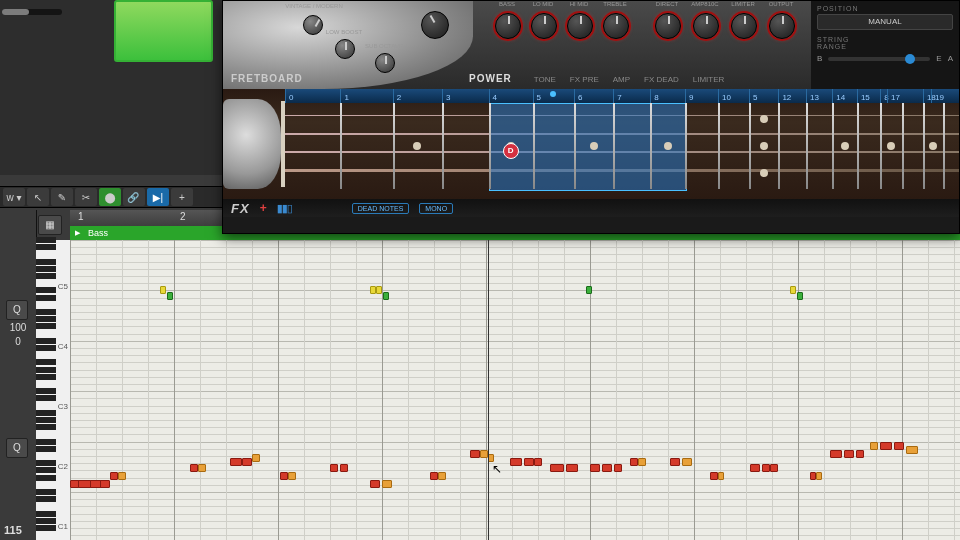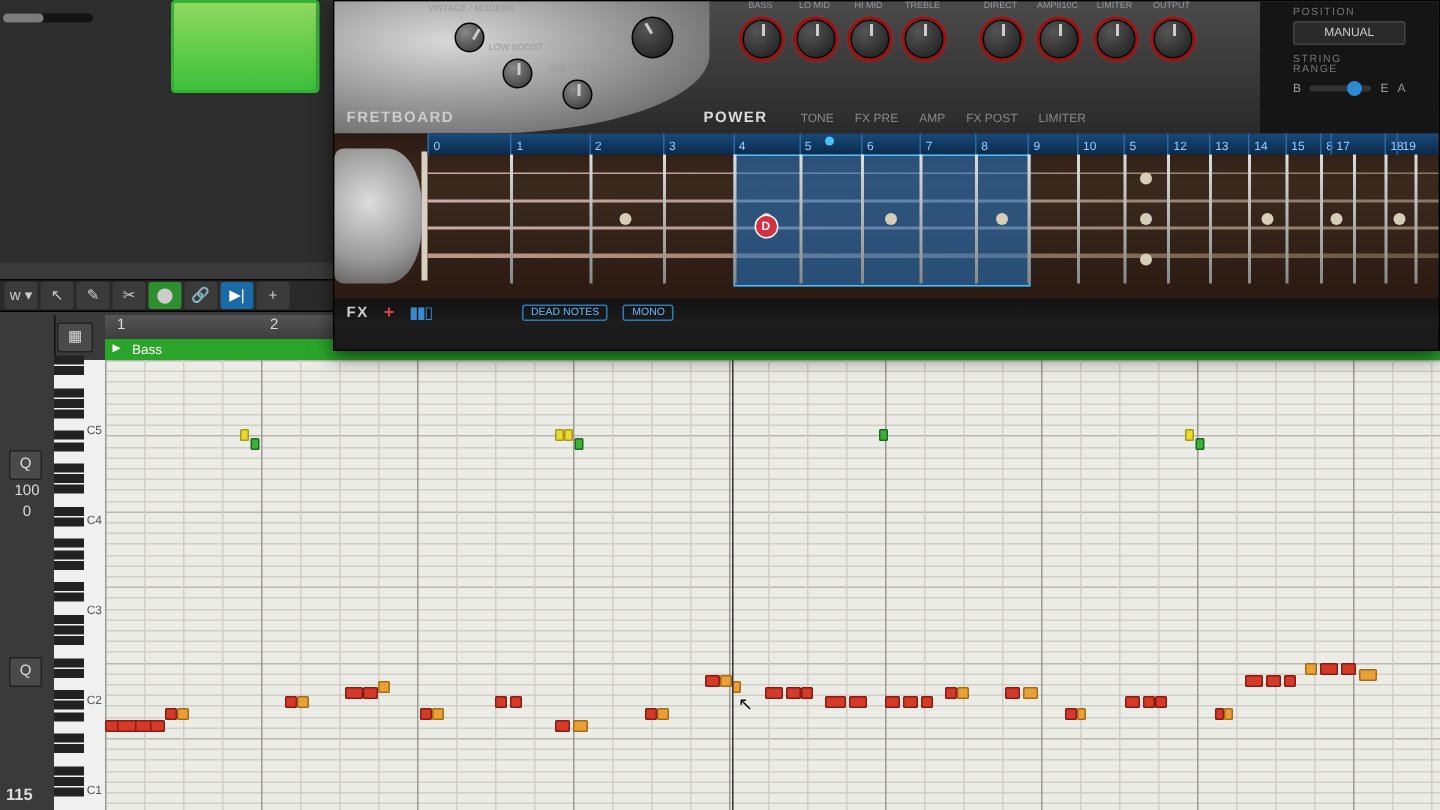--- a/index.html
+++ b/index.html
@@ -61,21 +61,21 @@
 .knob-lbl{position:absolute;font-size:6px;color:#999;text-align:center;transform:translateX(-50%);white-space:nowrap;}
 
 .knob.mini{width:18px;height:18px;background:radial-gradient(circle at 35% 30%,#888,#333);}
 .knob.red-ring{box-shadow:0 0 0 2px #a01010,0 0 4px #e03030;}
 
 .power-row{position:absolute;left:246px;top:68px;right:130px;height:18px;display:flex;align-items:center;}
 .power-row .pl{color:#ddd;font-size:10px;font-weight:bold;letter-spacing:1px;margin-right:8px;}
 .led{width:8px;height:8px;border-radius:50%;background:#e03030;box-shadow:0 0 4px #e03030;margin:0 4px 0 10px;}
 .led-lbl{color:#888;font-size:8px;}
 
-.right-ctrls{position:absolute;right:0;top:0;width:119px;height:88px;background:#151515;padding:4px 22px;box-sizing:border-box;}
+.right-ctrls{position:absolute;right:0;top:0;width:148px;height:88px;background:#151515;padding:4px 6px;box-sizing:border-box;}
 .right-ctrls .sec-lbl{color:#777;font-size:7px;letter-spacing:1px;}
 .manual-btn{height:14px;background:#2a2a2a;border:1px solid #444;color:#ccc;font-size:8px;text-align:center;line-height:14px;border-radius:2px;margin-top:2px;}
 .range-row{display:flex;gap:6px;margin-top:4px;align-items:center;}
 .range-row span{color:#999;font-size:8px;}
 .range-slider{flex:1;height:4px;background:#333;border-radius:2px;position:relative;}
 .range-slider::after{content:"";position:absolute;right:15%;top:-3px;width:10px;height:10px;background:#2a8ad4;border-radius:50%;}
 
 
 .fb-label{position:absolute;left:8px;top:72px;color:#ccc;font-size:10px;font-weight:bold;letter-spacing:1px;}
 
@@ -92,21 +92,21 @@
 .string.s2{top:30px;height:2px;}
 .string.s3{top:48px;height:2px;}
 .string.s4{top:66px;height:3px;background:linear-gradient(90deg,#b98,#654);}
 .fretwire{position:absolute;top:14px;height:86px;width:2px;background:linear-gradient(#ddd,#888);}
 .dot{position:absolute;width:8px;height:8px;border-radius:50%;background:#d8cdb8;transform:translate(-50%,-50%);z-index:2;}
 .play-zone{position:absolute;top:14px;height:86px;background:rgba(40,120,200,.55);border:1px solid #4ac0ff;}
 .note-dot{position:absolute;width:14px;height:14px;border-radius:50%;background:#d43040;border:1px solid #fff;color:#fff;font-size:8px;font-weight:bold;text-align:center;line-height:14px;transform:translate(-50%,-50%);z-index:3;}
 
 
 .fx-row{position:absolute;left:0;top:198px;right:0;height:18px;background:linear-gradient(#111,#1e1e1e);display:flex;align-items:center;padding:0 8px;gap:10px;}
-.fx-row .fx-lbl{color:#ccc;font-size:10px;font-weight:bold;letter-spacing:1px;}
+.fx-row .fx-lbl{color:#ccc;font-size:13px;font-weight:bold;letter-spacing:1px;font-style:italic;}
 .fx-row .plus{color:#e04040;font-size:12px;font-weight:bold;}
 .fx-row .bars{color:#3a8ad0;letter-spacing:-1px;}
 .pill{border:1px solid #2a7ab8;color:#6bf;font-size:7px;padding:1px 5px;border-radius:2px;}
 
 .title-bar{position:absolute;left:0;top:216px;right:0;height:16px;background:#353535;color:#d6d6d6;font-size:11px;text-align:center;line-height:16px;}
 
 .snap-btn{position:absolute;left:38px;top:215px;width:22px;height:18px;background:#4a4a4a;border:1px solid #222;border-radius:2px;color:#ddd;text-align:center;line-height:18px;font-size:10px;}
 </style>
 </head>
 <body>
@@ -380,21 +380,21 @@
       </div>
     <div class="knob-lbl" style="left:161px;top:42px">SUB OCTAVE</div>
     <div class="knob" style="left:198px;top:10px">
         <div class="ind" style="transform:rotate(-30deg)"></div>
       </div>
 
     <div class="fb-label">FRETBOARD</div>
 
     <div class="power-row">
       <span class="pl">POWER</span>
-      <span id="leds"><span class="led"></span><span class="led-lbl">TONE</span><span class="led"></span><span class="led-lbl">FX PRE</span><span class="led"></span><span class="led-lbl">AMP</span><span class="led"></span><span class="led-lbl">FX POST</span><span class="led"></span><span class="led-lbl">LIMITER</span></span>
+      <span id="leds"><span class="led"></span><span class="led-lbl">TONE</span><span class="led"></span><span class="led-lbl">FX PRE</span><span class="led"></span><span class="led-lbl">AMP</span><span class="led"></span><span class="led-lbl">FX DEAD</span><span class="led"></span><span class="led-lbl">LIMITER</span></span>
     </div>
 
     <div class="right-ctrls">
       <div class="sec-lbl">POSITION</div>
       <div class="manual-btn">MANUAL</div>
       <div class="sec-lbl" style="margin-top:6px;white-space:pre">STRING
 RANGE</div>
       <div class="range-row">
         <span>B</span>
         <div class="range-slider"></div>

